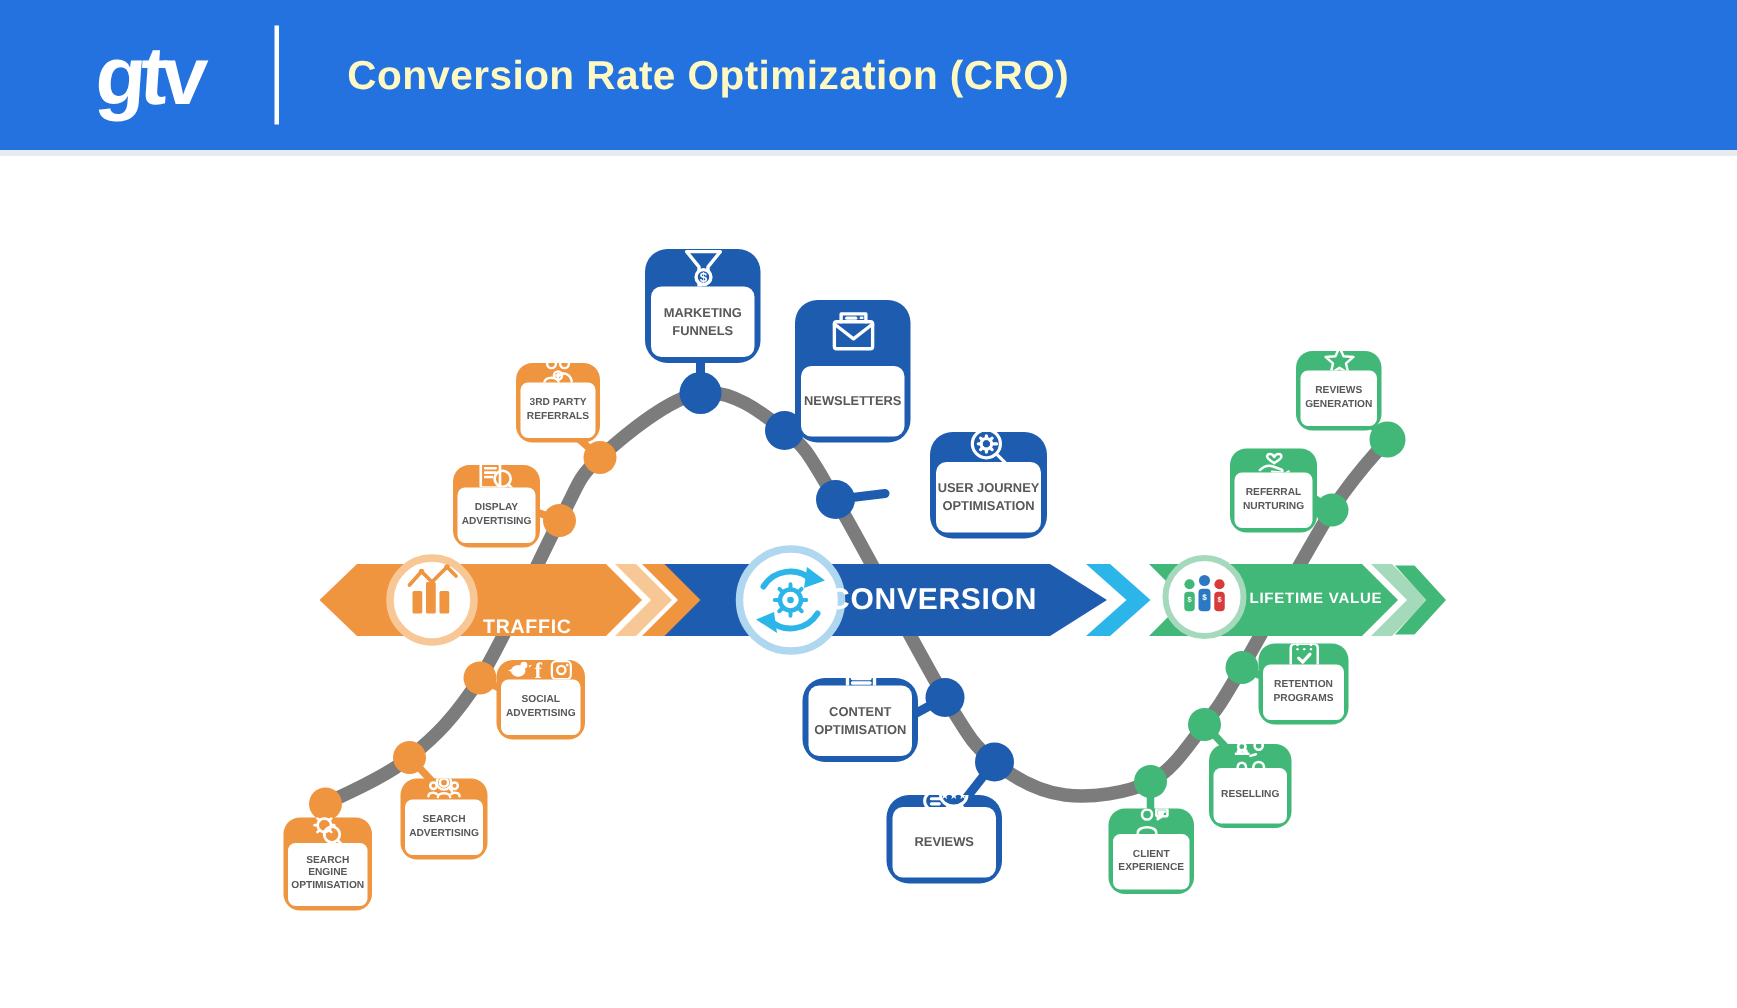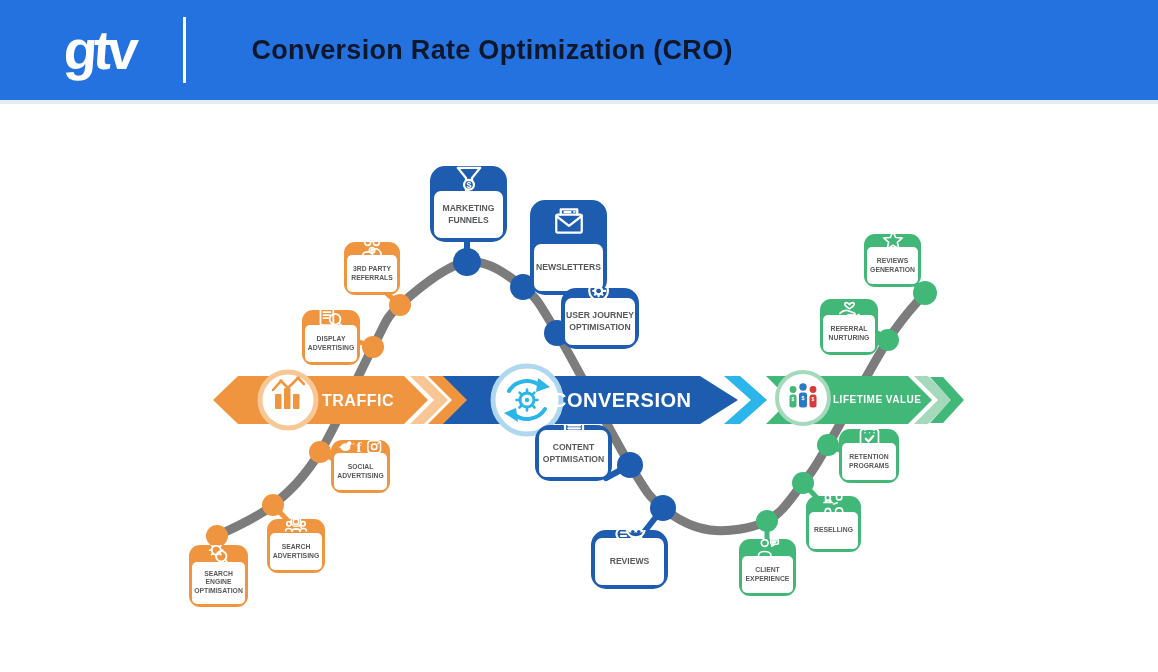--- a/index.html
+++ b/index.html
@@ -11,21 +11,21 @@
   .header{
     position:absolute;top:0;left:0;width:1158px;height:100px;
     background:#2472E0;display:flex;align-items:center;
     border-bottom:4px solid #E6EAF1;box-sizing:content-box;
   }
   .logo{
     color:#fff;font-size:55px;font-weight:700;letter-spacing:-4px;
     margin-left:64px;transform:skewX(-4deg);
   }
   .hdr-divider{width:3px;height:66px;background:#fff;margin-left:48px;}
-  .hdr-title{color:#0f172a;font-size:27px;font-weight:700;margin-left:66px;letter-spacing:.3px;}
+  .hdr-title{color:#fef9c3;font-size:27px;font-weight:700;margin-left:46px;letter-spacing:.3px;}
 
   
   .stage-svg{position:absolute;top:0;left:0;}
   .stage-label{
     position:absolute;color:#fff;font-weight:700;letter-spacing:.5px;z-index:3;
   }
   
   .card{
     position:absolute;display:flex;flex-direction:column;box-sizing:border-box;
     z-index:4;border-radius:11px;
@@ -143,21 +143,21 @@
     <circle cx="813" cy="389.5" r="3.4" fill="#D93A3A"></circle>
     <rect x="809.5" y="394.5" width="7" height="13" rx="2.5" fill="#D93A3A"></rect>
     <circle cx="803" cy="387" r="3.7" fill="#2B79C2"></circle>
     <rect x="799" y="392.5" width="8" height="15" rx="2.5" fill="#2B79C2"></rect>
     <text x="793" y="401" font-size="5" font-weight="bold" fill="#fff" text-anchor="middle">$</text>
     <text x="803" y="400" font-size="5.5" font-weight="bold" fill="#fff" text-anchor="middle">$</text>
     <text x="813" y="401" font-size="5" font-weight="bold" fill="#fff" text-anchor="middle">$</text>
   </g>
 </svg>
 
-<div class="stage-label" style="left:322px;top:392px;font-size:16px">TRAFFIC</div>
+<div class="stage-label" style="left:322px;top:410px;font-size:13px">TRAFFIC</div>
 <div class="stage-label" style="left:552px;top:389px;font-size:20px">CONVERSION</div>
 <div class="stage-label" style="left:833px;top:394px;font-size:10px">LIFETIME VALUE</div>
 
 <div class="card orange sm" style="left:189px;top:545px;width:59px;height:62px">
   <div class="icon">
     <svg width="27" height="27" viewBox="0 0 24 24" fill="none" stroke="#fff" stroke-width="1.6" stroke-linecap="round" stroke-linejoin="round">
       <circle cx="10" cy="9" r="4"></circle>
       <path d="M10 3.2v1.8M10 13v1.8M4.2 9H6M14 9h1.8M5.9 4.9l1.3 1.3M12.8 11.8l1.3 1.3M14.1 4.9l-1.3 1.3M7.2 11.8l-1.3 1.3"></path>
       <circle cx="14.5" cy="14.5" r="4.6"></circle>
       <path d="M17.9 17.9l3 3"></path>
@@ -248,33 +248,33 @@
       <path d="M6.5 7V3.5h11V7"></path>
       <path d="M9 5.4h4"></path>
       <rect x="14.8" y="4.7" width="1.6" height="1.1" fill="#fff" stroke="none"></rect>
       <rect x="3.5" y="7" width="17" height="12" rx="1"></rect>
       <path d="M3.5 8l8.5 6.6L20.5 8"></path>
     </svg>
   </div>
   <div class="lbl">NEWSLETTERS</div>
 </div>
 
-<div class="card blue lg" style="left:561px;top:288px;width:78px;height:61px">
+<div class="card blue lg" style="left:620px;top:288px;width:78px;height:71px">
   <div class="icon">
     <svg width="34" height="34" viewBox="0 0 24 24" fill="none" stroke="#fff" stroke-width="1.5" stroke-linecap="round" stroke-linejoin="round">
       <circle cx="11" cy="10.5" r="6.6"></circle>
       <path d="M15.8 15.3l4.4 4.4"></path>
       <circle cx="11" cy="10.5" r="2.5"></circle>
       <path d="M11 6.7v1.4M11 13v1.4M7.2 10.5h1.4M14.4 10.5h1.4M8.3 7.8l1 1M12.7 12.2l1 1M13.7 7.8l-1 1M9.3 12.2l-1 1"></path>
     </svg>
   </div>
   <div class="lbl">USER JOURNEY OPTIMISATION</div>
 </div>
 
-<div class="card blue lg" style="left:535px;top:425px;width:77px;height:56px">
+<div class="card blue lg" style="left:535px;top:452px;width:77px;height:56px">
   <div class="icon">
     <svg width="36" height="36" viewBox="0 0 24 24" fill="none" stroke="#fff" stroke-width="1.5" stroke-linecap="round" stroke-linejoin="round">
       <rect x="6" y="3" width="12" height="15.5" rx="1"></rect>
       <rect x="8.2" y="5.4" width="2.3" height="2.3"></rect>
       <path d="M12.2 6h3.8M12.2 7.7h3.8M8.2 10.2h7.8M8.2 12.2h7.8"></path>
       <circle cx="12" cy="17.2" r="2.3" fill="#1D5CAE"></circle>
       <path d="M12 14.2v1M12 19.2v1M9 17.2h1M14 17.2h1M10 15.2l.7.7M13.3 18.5l.7.7M14 15.2l-.7.7M10.7 18.5l-.7.7"></path>
     </svg>
   </div>
   <div class="lbl">CONTENT OPTIMISATION</div>

